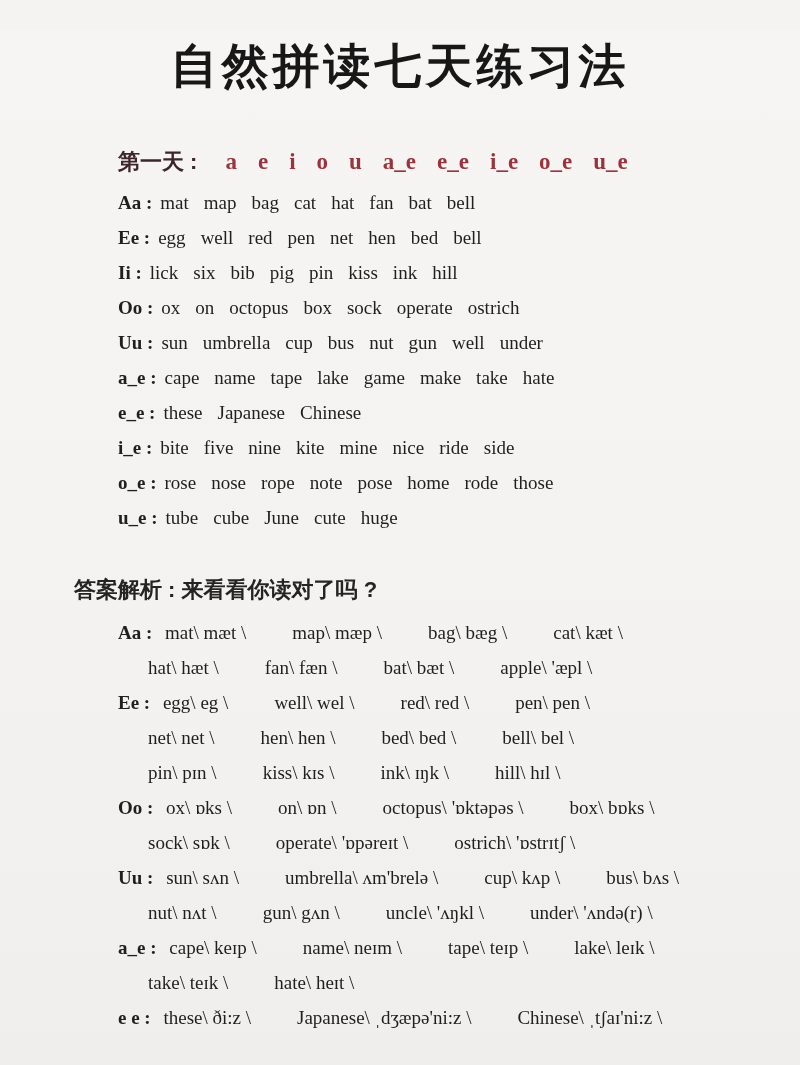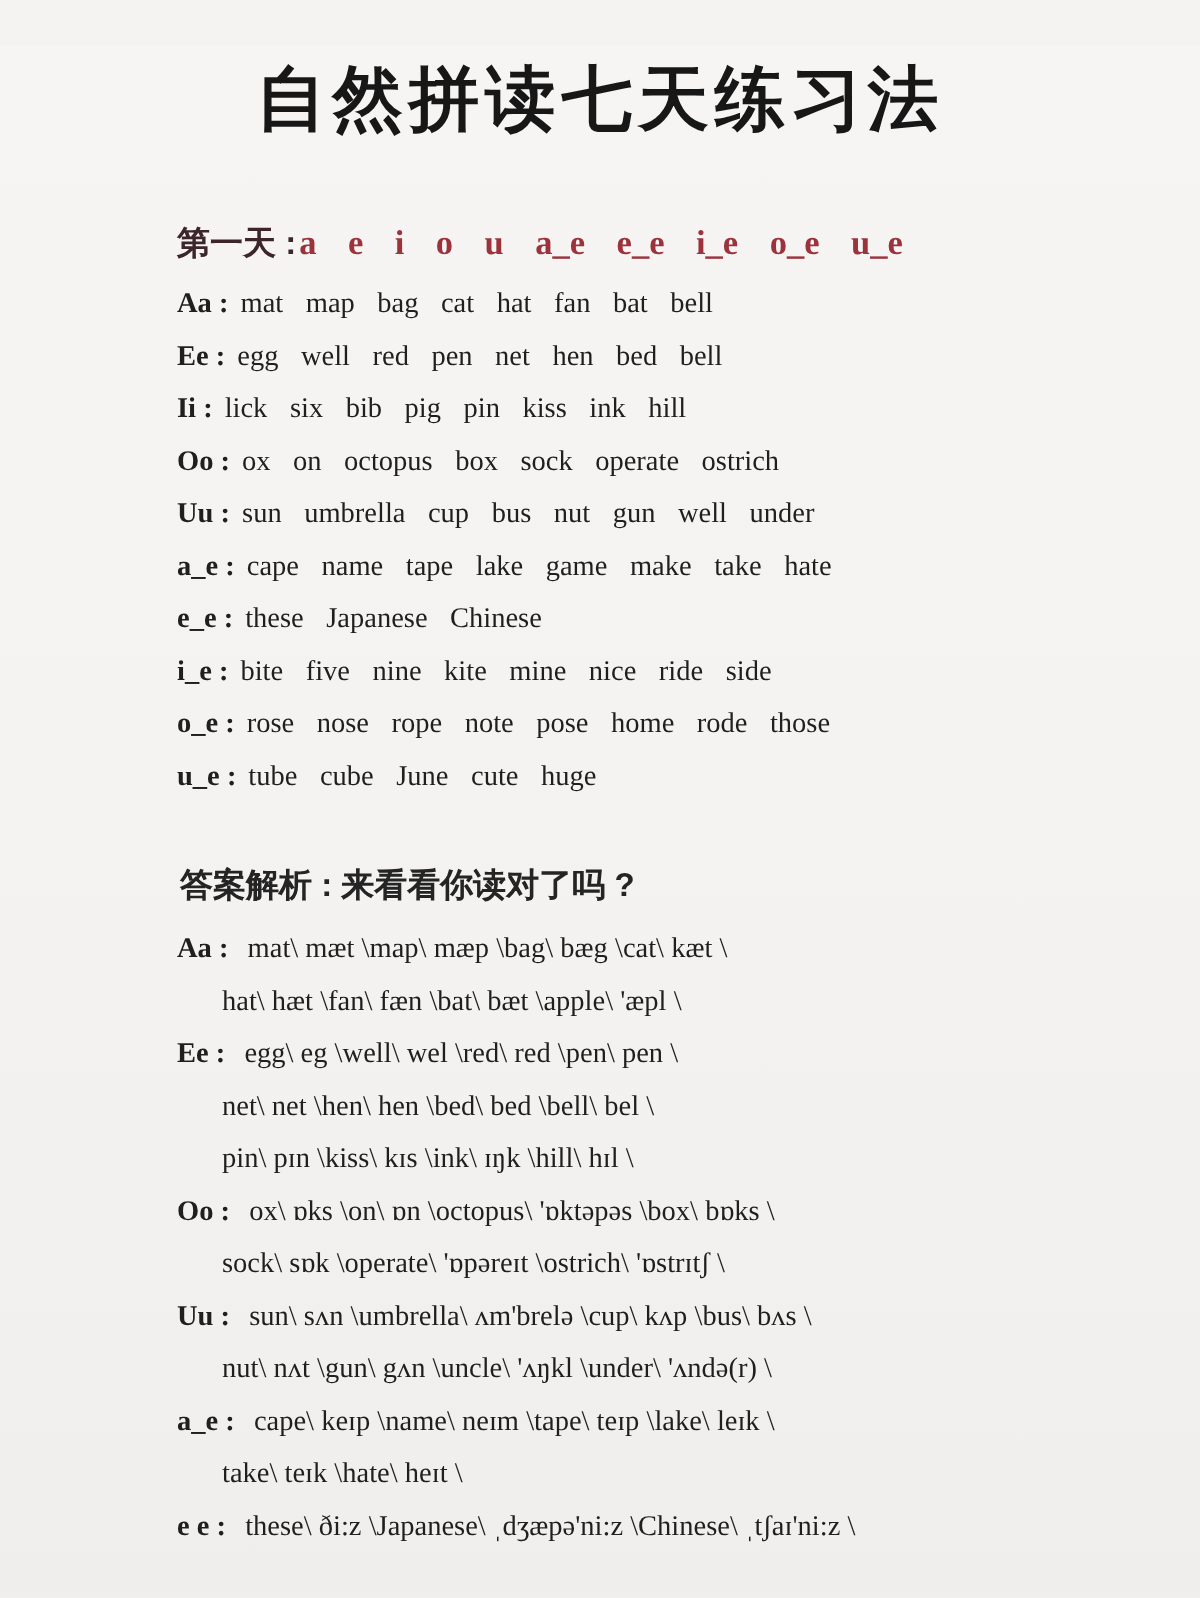--- a/index.html
+++ b/index.html
@@ -30,21 +30,21 @@
     margin: 45px 0 0 118px;
     height: 30px;
     display: flex;
     align-items: baseline;
   }
   .day-label {
     font-family: "Liberation Sans", "DejaVu Sans", sans-serif;
     font-weight: 700;
     font-size: 22px;
     color: #3c262b;
-    margin-right: 2px;
+    margin-right: 28px;
     white-space: nowrap;
   }
   .letters {
     display: flex;
     gap: 21px;
     align-items: baseline;
   }
   .letter {
     font-weight: 700;
     font-size: 23px;
@@ -62,33 +62,34 @@
   .word-row .row-label {
     font-weight: 600;
     font-size: 19px;
     margin-right: 8px;
   }
   .word-row .word {
     font-size: 19px;
     margin-right: 15px;
   }
   .answers-heading {
-    margin: 40px 0 0 120px;
+    margin: 40px 0 0 74px;
     height: 30px;
     font-family: "Liberation Sans", "DejaVu Sans", sans-serif;
     font-weight: 700;
     font-size: 22px;
     color: #242424;
   }
   .answer-rows { margin: 10px 0 0 118px; }
   .answer-line {
     height: 35px;
     line-height: 35px;
     display: flex;
     align-items: baseline;
+    gap: 46px;
     white-space: nowrap;
   }
   .answer-line.indent { padding-left: 30px; }
   .answer-line .row-label {
     font-weight: 600;
     font-size: 19px;
     margin-right: 8px;
   }
   .answer-item { font-size: 19px; }
 </style>

